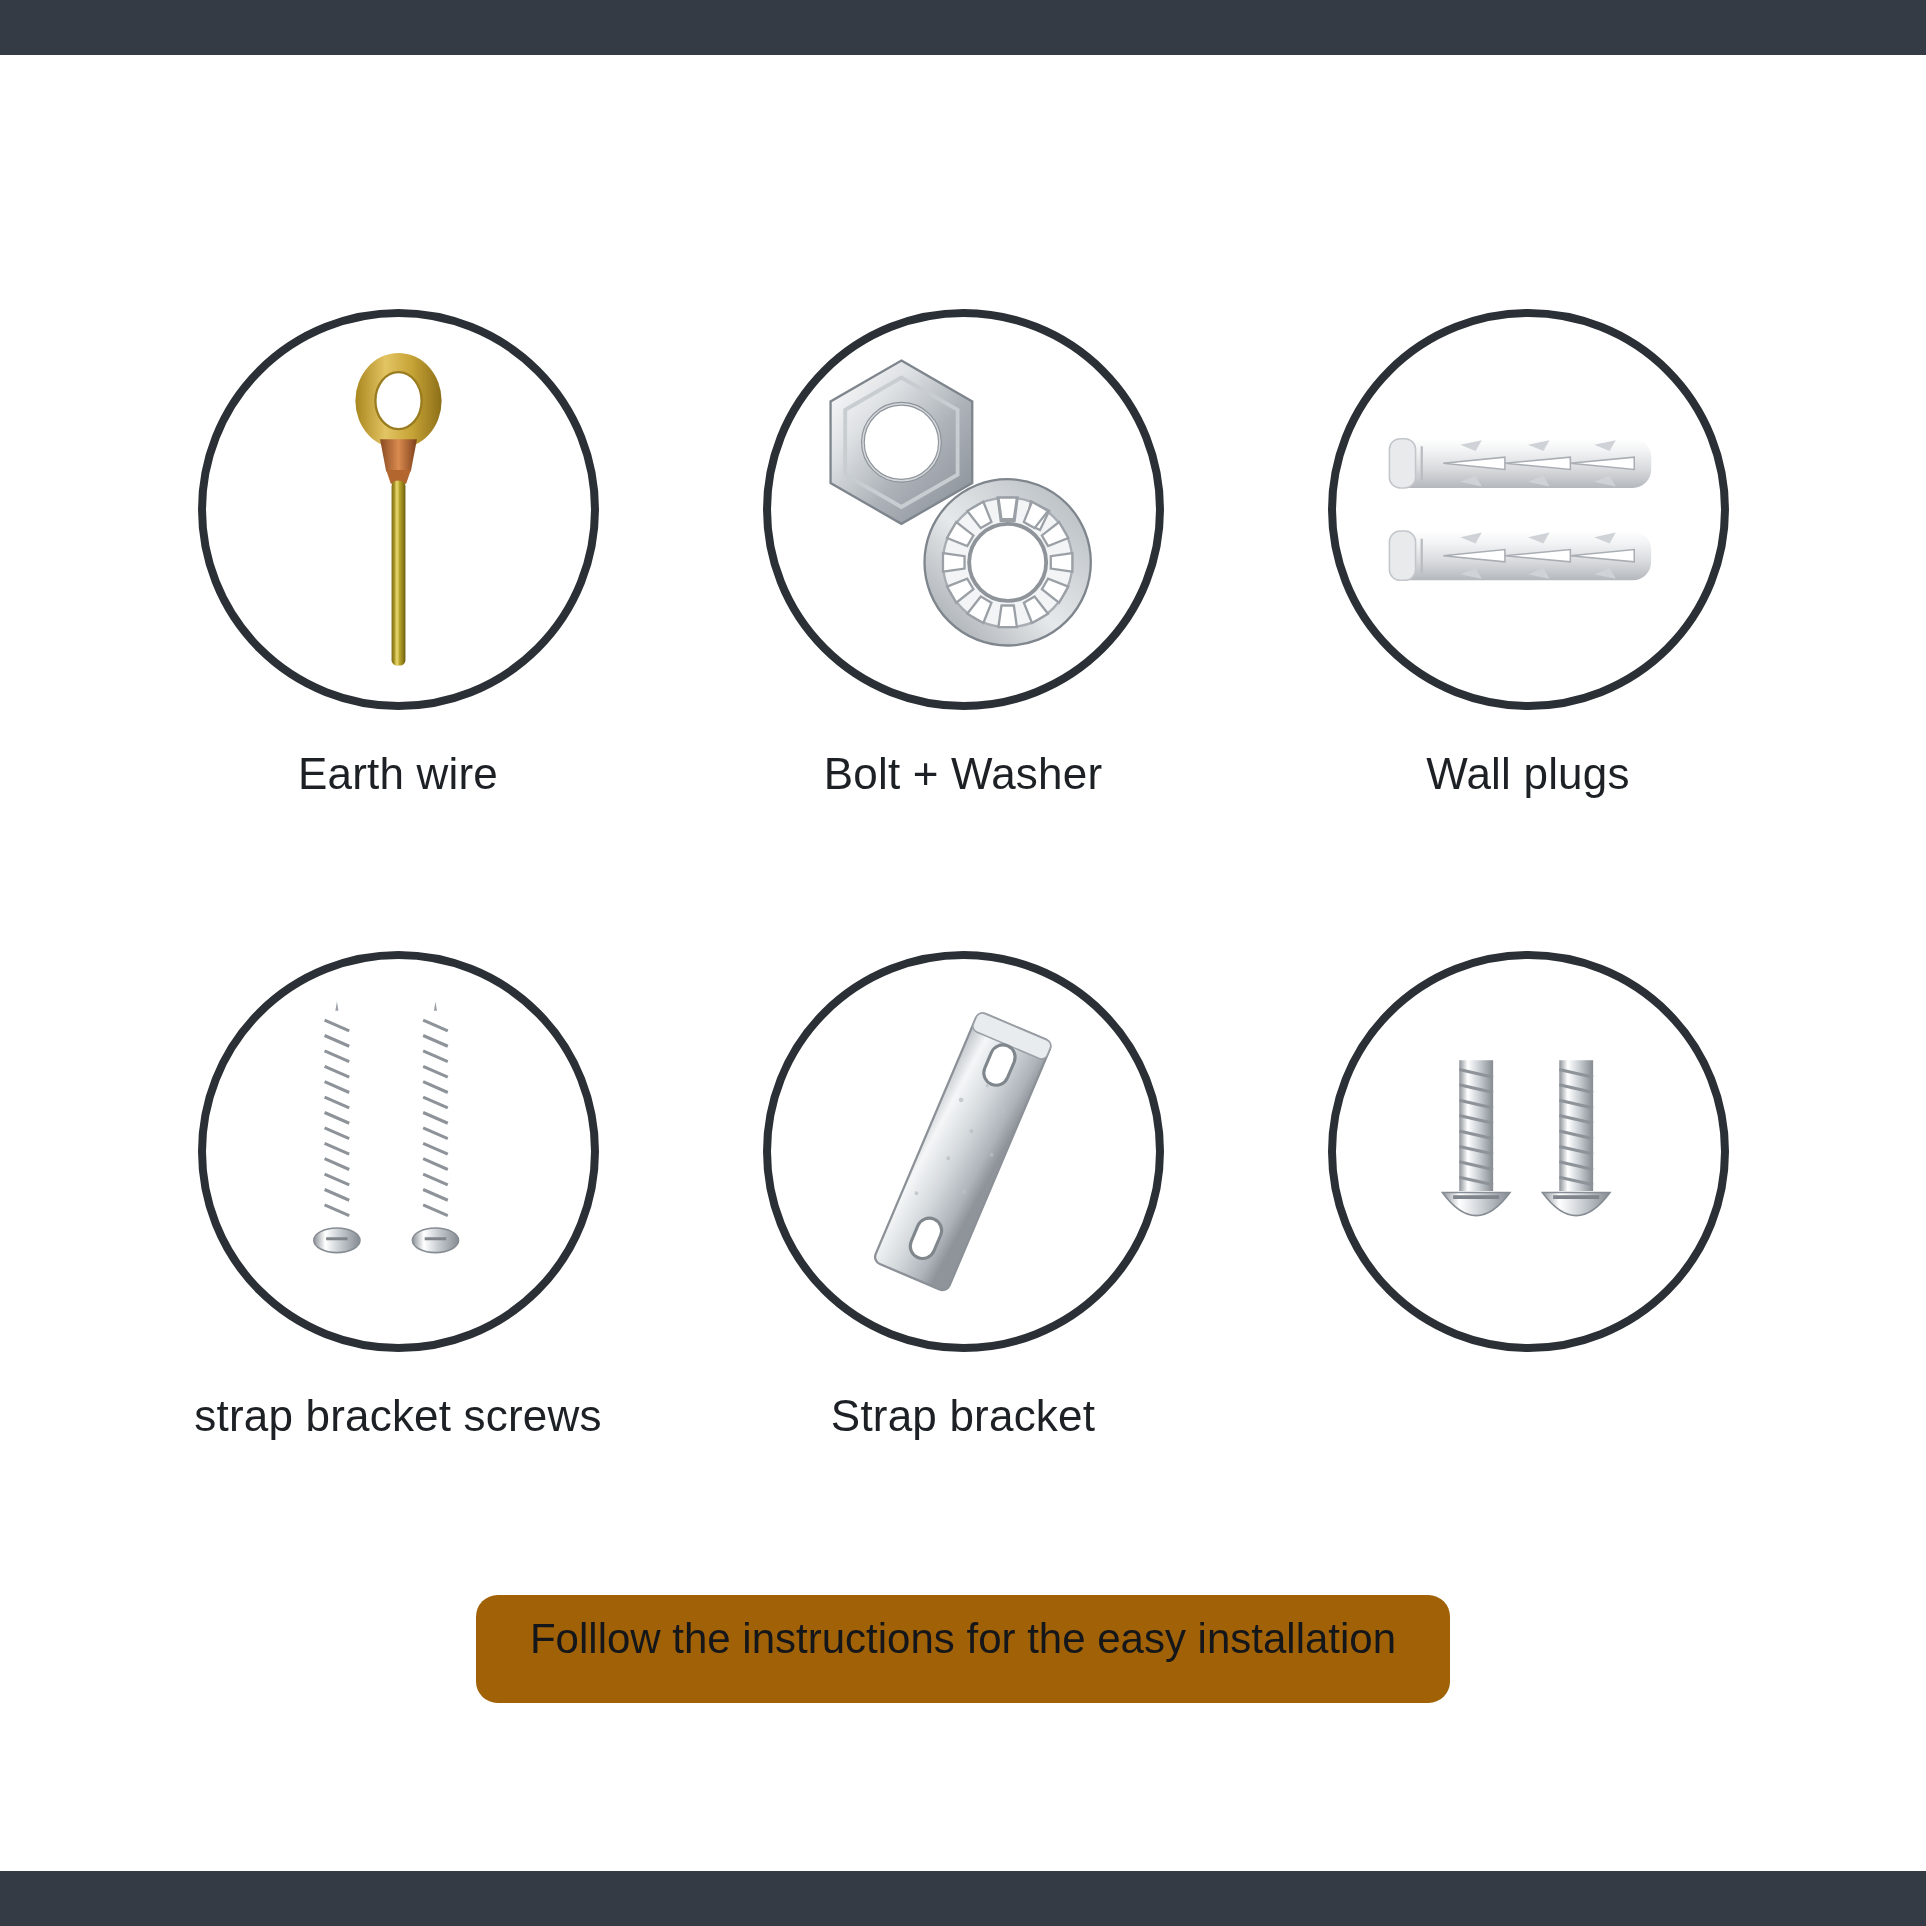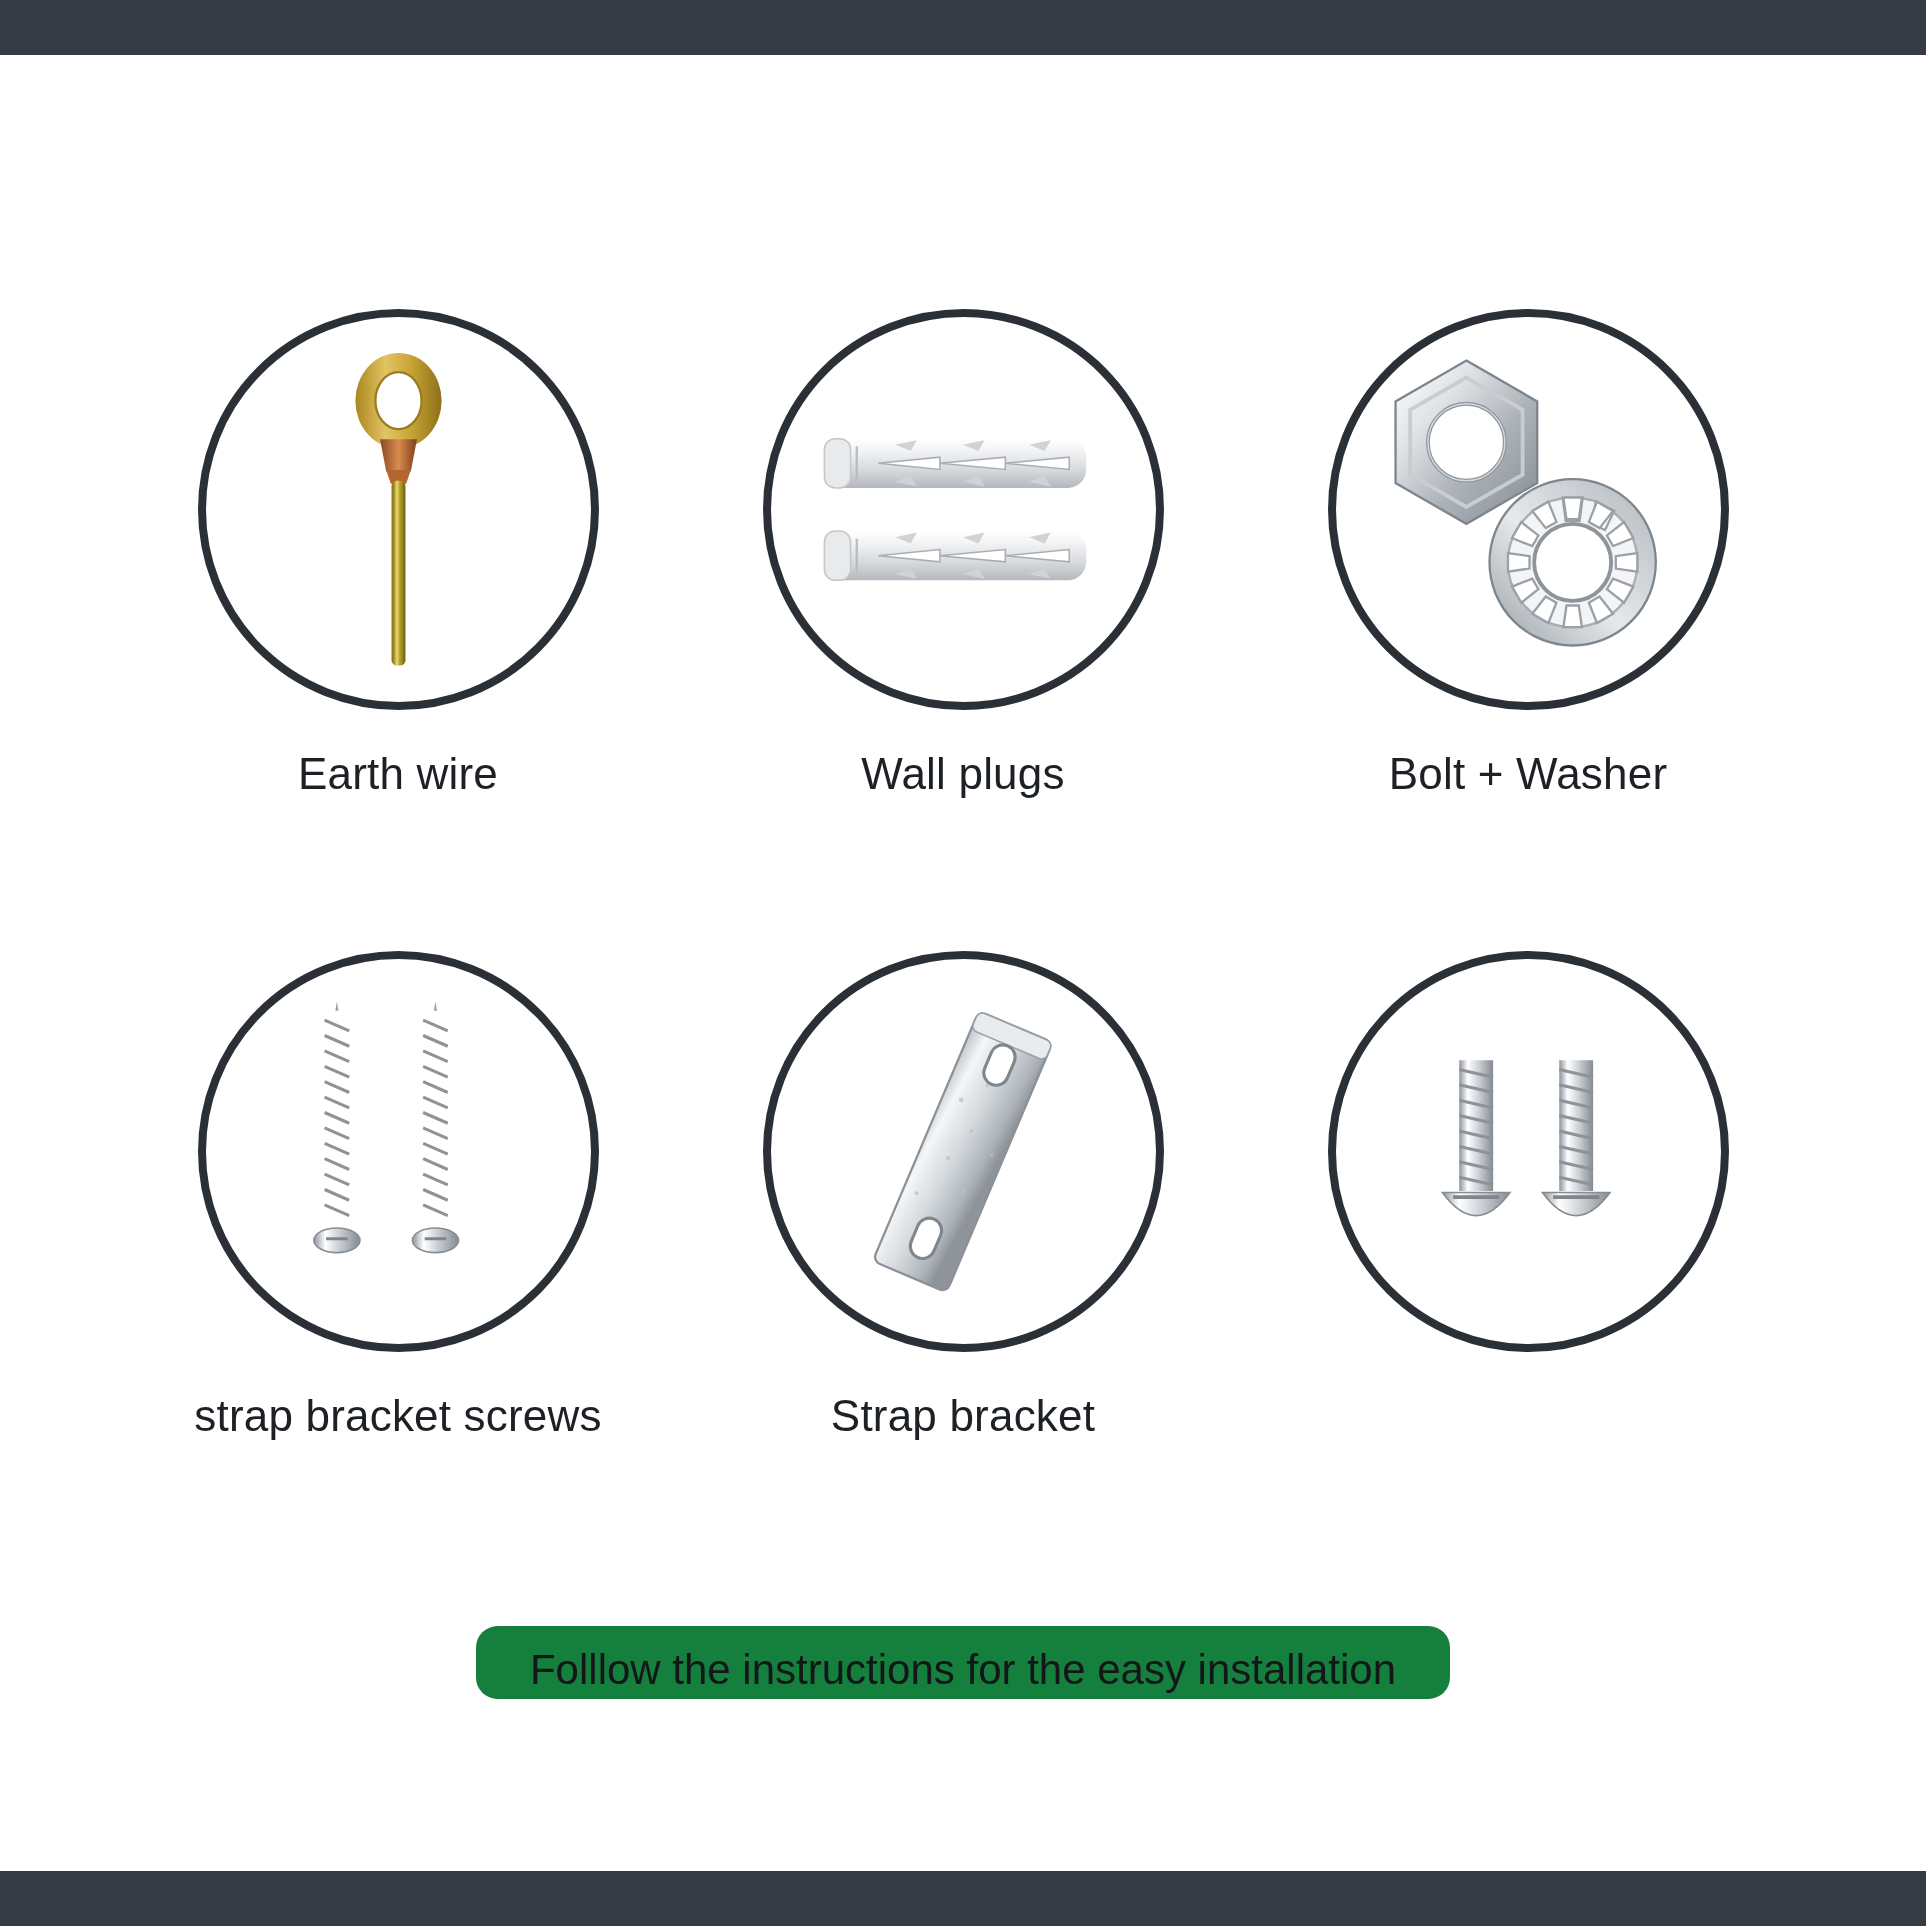--- a/index.html
+++ b/index.html
@@ -72,28 +72,27 @@
     max-width: 432px;
     letter-spacing: 0.2px;
   }
   .footer-wrap {
     width: 100%;
     display: flex;
     justify-content: center;
     margin-top: 129px;
   }
   .footer-pill {
-    background: #15803d;
+    background: #a16207;
     border-radius: 21.6px;
-    padding: 20px 54px 5px 54px;
+    padding: 20px 54px 40px 54px;
     font-size: 42px;
     color: #141619;
     text-align: center;
     white-space: nowrap;
-    margin-top: 31px;
   }
   
   svg { display: block; }
 </style>
 </head>
 <body>
 
 <div class="page">
 
   <div class="bar bar-top"></div>
@@ -132,20 +131,100 @@
 
               <path d="M126 118 L174 118 L166 160 L134 160 Z" fill="url(#copperg)"></path>
               <path d="M134 158 L166 158 L160 176 L140 176 Z" fill="#b4662f"></path>
 
               <rect x="141" y="172" width="18" height="240" rx="7" fill="url(#wireg)"></rect>
               <rect x="146" y="172" width="4" height="240" fill="#efe08a" opacity="0.55"></rect>
             </svg>
           </span>
         </div>
         <div class="caption">Earth wire</div>
+      </div>
+
+      <div class="cell">
+        <div class="circle">
+          <span>
+            <svg width="308" height="308" viewBox="0 0 400 400">
+              <defs>
+                <linearGradient id="steel" x1="0" y1="0" x2="1" y2="1">
+                  <stop offset="0%" stop-color="#ffffff"></stop>
+                  <stop offset="30%" stop-color="#dfe2e5"></stop>
+                  <stop offset="60%" stop-color="#acb2b8"></stop>
+                  <stop offset="100%" stop-color="#868c93"></stop>
+                </linearGradient>
+                <linearGradient id="steel2" x1="0" y1="1" x2="1" y2="0">
+                  <stop offset="0%" stop-color="#9aa0a6"></stop>
+                  <stop offset="45%" stop-color="#e6e9eb"></stop>
+                  <stop offset="100%" stop-color="#b0b6bc"></stop>
+                </linearGradient>
+              </defs>
+
+              <g transform="translate(120,112)">
+                <polygon points="0,-106 92,-53 92,53 0,106 -92,53 -92,-53" fill="url(#steel)" stroke="#7e858c" stroke-width="3"></polygon>
+                <polygon points="0,-84 73,-42 73,42 0,84 -73,42 -73,-42" fill="none" stroke="#c8cdd2" stroke-width="5"></polygon>
+                <circle cx="0" cy="0" r="50" fill="#ffffff" stroke="#8e949a" stroke-width="5"></circle>
+                <circle cx="0" cy="0" r="50" fill="none" stroke="#d4d8dc" stroke-width="2"></circle>
+              </g>
+
+              <g transform="translate(258,268)">
+                <g>
+                  <circle cx="0" cy="0" r="108" fill="url(#steel2)" stroke="#7e858c" stroke-width="3"></circle>
+                  <circle cx="0" cy="0" r="84" fill="#f2f4f5" stroke="#a7adb3" stroke-width="3"></circle>
+                  <g fill="#ffffff" stroke="#9aa0a6" stroke-width="3">
+                    <path d="M-13 -84 L13 -84 L9 -54 L-9 -54 Z"></path>
+                    <path d="M30 -79 L54 -67 L42 -42 L25 -50 Z" transform="rotate(0)"></path>
+                  </g>
+                  <g stroke="#9aa0a6" stroke-width="3" fill="#ffffff">
+                    <g transform="rotate(0)">
+                        <path d="M-12 -84 L12 -84 L8 -56 L-8 -56 Z"></path>
+                      </g>
+                    <g transform="rotate(30)">
+                        <path d="M-12 -84 L12 -84 L8 -56 L-8 -56 Z"></path>
+                      </g>
+                    <g transform="rotate(60)">
+                        <path d="M-12 -84 L12 -84 L8 -56 L-8 -56 Z"></path>
+                      </g>
+                    <g transform="rotate(90)">
+                        <path d="M-12 -84 L12 -84 L8 -56 L-8 -56 Z"></path>
+                      </g>
+                    <g transform="rotate(120)">
+                        <path d="M-12 -84 L12 -84 L8 -56 L-8 -56 Z"></path>
+                      </g>
+                    <g transform="rotate(150)">
+                        <path d="M-12 -84 L12 -84 L8 -56 L-8 -56 Z"></path>
+                      </g>
+                    <g transform="rotate(180)">
+                        <path d="M-12 -84 L12 -84 L8 -56 L-8 -56 Z"></path>
+                      </g>
+                    <g transform="rotate(210)">
+                        <path d="M-12 -84 L12 -84 L8 -56 L-8 -56 Z"></path>
+                      </g>
+                    <g transform="rotate(240)">
+                        <path d="M-12 -84 L12 -84 L8 -56 L-8 -56 Z"></path>
+                      </g>
+                    <g transform="rotate(270)">
+                        <path d="M-12 -84 L12 -84 L8 -56 L-8 -56 Z"></path>
+                      </g>
+                    <g transform="rotate(300)">
+                        <path d="M-12 -84 L12 -84 L8 -56 L-8 -56 Z"></path>
+                      </g>
+                    <g transform="rotate(330)">
+                        <path d="M-12 -84 L12 -84 L8 -56 L-8 -56 Z"></path>
+                      </g>
+                  </g>
+                  <circle cx="0" cy="0" r="50" fill="#ffffff" stroke="#8e949a" stroke-width="5"></circle>
+                </g>
+              </g>
+            </svg>
+          </span>
+        </div>
+        <div class="caption">Bolt + Washer</div>
       </div>
 
       <div class="cell">
         <div class="circle">
           <span>
             <svg width="324" height="231" viewBox="0 0 420 300">
               <defs>
                 <linearGradient id="plugg" x1="0" y1="0" x2="0" y2="1">
                   <stop offset="0%" stop-color="#ffffff"></stop>
                   <stop offset="25%" stop-color="#f2f3f4"></stop>
@@ -178,100 +257,20 @@
                 <path d="M180 8 L208 2 L200 16 Z" fill="#cfd3d7"></path>
                 <path d="M266 8 L294 2 L286 16 Z" fill="#cfd3d7"></path>
                 <path d="M92 56 L120 62 L112 48 Z" fill="#cfd3d7"></path>
                 <path d="M180 56 L208 62 L200 48 Z" fill="#cfd3d7"></path>
                 <path d="M266 56 L294 62 L286 48 Z" fill="#cfd3d7"></path>
               </g>
             </svg>
           </span>
         </div>
         <div class="caption">Wall plugs</div>
-      </div>
-
-      <div class="cell">
-        <div class="circle">
-          <span>
-            <svg width="308" height="308" viewBox="0 0 400 400">
-              <defs>
-                <linearGradient id="steel" x1="0" y1="0" x2="1" y2="1">
-                  <stop offset="0%" stop-color="#ffffff"></stop>
-                  <stop offset="30%" stop-color="#dfe2e5"></stop>
-                  <stop offset="60%" stop-color="#acb2b8"></stop>
-                  <stop offset="100%" stop-color="#868c93"></stop>
-                </linearGradient>
-                <linearGradient id="steel2" x1="0" y1="1" x2="1" y2="0">
-                  <stop offset="0%" stop-color="#9aa0a6"></stop>
-                  <stop offset="45%" stop-color="#e6e9eb"></stop>
-                  <stop offset="100%" stop-color="#b0b6bc"></stop>
-                </linearGradient>
-              </defs>
-
-              <g transform="translate(120,112)">
-                <polygon points="0,-106 92,-53 92,53 0,106 -92,53 -92,-53" fill="url(#steel)" stroke="#7e858c" stroke-width="3"></polygon>
-                <polygon points="0,-84 73,-42 73,42 0,84 -73,42 -73,-42" fill="none" stroke="#c8cdd2" stroke-width="5"></polygon>
-                <circle cx="0" cy="0" r="50" fill="#ffffff" stroke="#8e949a" stroke-width="5"></circle>
-                <circle cx="0" cy="0" r="50" fill="none" stroke="#d4d8dc" stroke-width="2"></circle>
-              </g>
-
-              <g transform="translate(258,268)">
-                <g>
-                  <circle cx="0" cy="0" r="108" fill="url(#steel2)" stroke="#7e858c" stroke-width="3"></circle>
-                  <circle cx="0" cy="0" r="84" fill="#f2f4f5" stroke="#a7adb3" stroke-width="3"></circle>
-                  <g fill="#ffffff" stroke="#9aa0a6" stroke-width="3">
-                    <path d="M-13 -84 L13 -84 L9 -54 L-9 -54 Z"></path>
-                    <path d="M30 -79 L54 -67 L42 -42 L25 -50 Z" transform="rotate(0)"></path>
-                  </g>
-                  <g stroke="#9aa0a6" stroke-width="3" fill="#ffffff">
-                    <g transform="rotate(0)">
-                        <path d="M-12 -84 L12 -84 L8 -56 L-8 -56 Z"></path>
-                      </g>
-                    <g transform="rotate(30)">
-                        <path d="M-12 -84 L12 -84 L8 -56 L-8 -56 Z"></path>
-                      </g>
-                    <g transform="rotate(60)">
-                        <path d="M-12 -84 L12 -84 L8 -56 L-8 -56 Z"></path>
-                      </g>
-                    <g transform="rotate(90)">
-                        <path d="M-12 -84 L12 -84 L8 -56 L-8 -56 Z"></path>
-                      </g>
-                    <g transform="rotate(120)">
-                        <path d="M-12 -84 L12 -84 L8 -56 L-8 -56 Z"></path>
-                      </g>
-                    <g transform="rotate(150)">
-                        <path d="M-12 -84 L12 -84 L8 -56 L-8 -56 Z"></path>
-                      </g>
-                    <g transform="rotate(180)">
-                        <path d="M-12 -84 L12 -84 L8 -56 L-8 -56 Z"></path>
-                      </g>
-                    <g transform="rotate(210)">
-                        <path d="M-12 -84 L12 -84 L8 -56 L-8 -56 Z"></path>
-                      </g>
-                    <g transform="rotate(240)">
-                        <path d="M-12 -84 L12 -84 L8 -56 L-8 -56 Z"></path>
-                      </g>
-                    <g transform="rotate(270)">
-                        <path d="M-12 -84 L12 -84 L8 -56 L-8 -56 Z"></path>
-                      </g>
-                    <g transform="rotate(300)">
-                        <path d="M-12 -84 L12 -84 L8 -56 L-8 -56 Z"></path>
-                      </g>
-                    <g transform="rotate(330)">
-                        <path d="M-12 -84 L12 -84 L8 -56 L-8 -56 Z"></path>
-                      </g>
-                  </g>
-                  <circle cx="0" cy="0" r="50" fill="#ffffff" stroke="#8e949a" stroke-width="5"></circle>
-                </g>
-              </g>
-            </svg>
-          </span>
-        </div>
-        <div class="caption">Bolt + Washer</div>
       </div>
 
       <div class="cell">
         <div class="circle">
           <span>
             <svg width="247" height="308" viewBox="0 0 320 400">
               <defs>
                 <linearGradient id="screwg" x1="0" y1="0" x2="1" y2="0">
                   <stop offset="0%" stop-color="#8d9399"></stop>
                   <stop offset="25%" stop-color="#ffffff"></stop>

